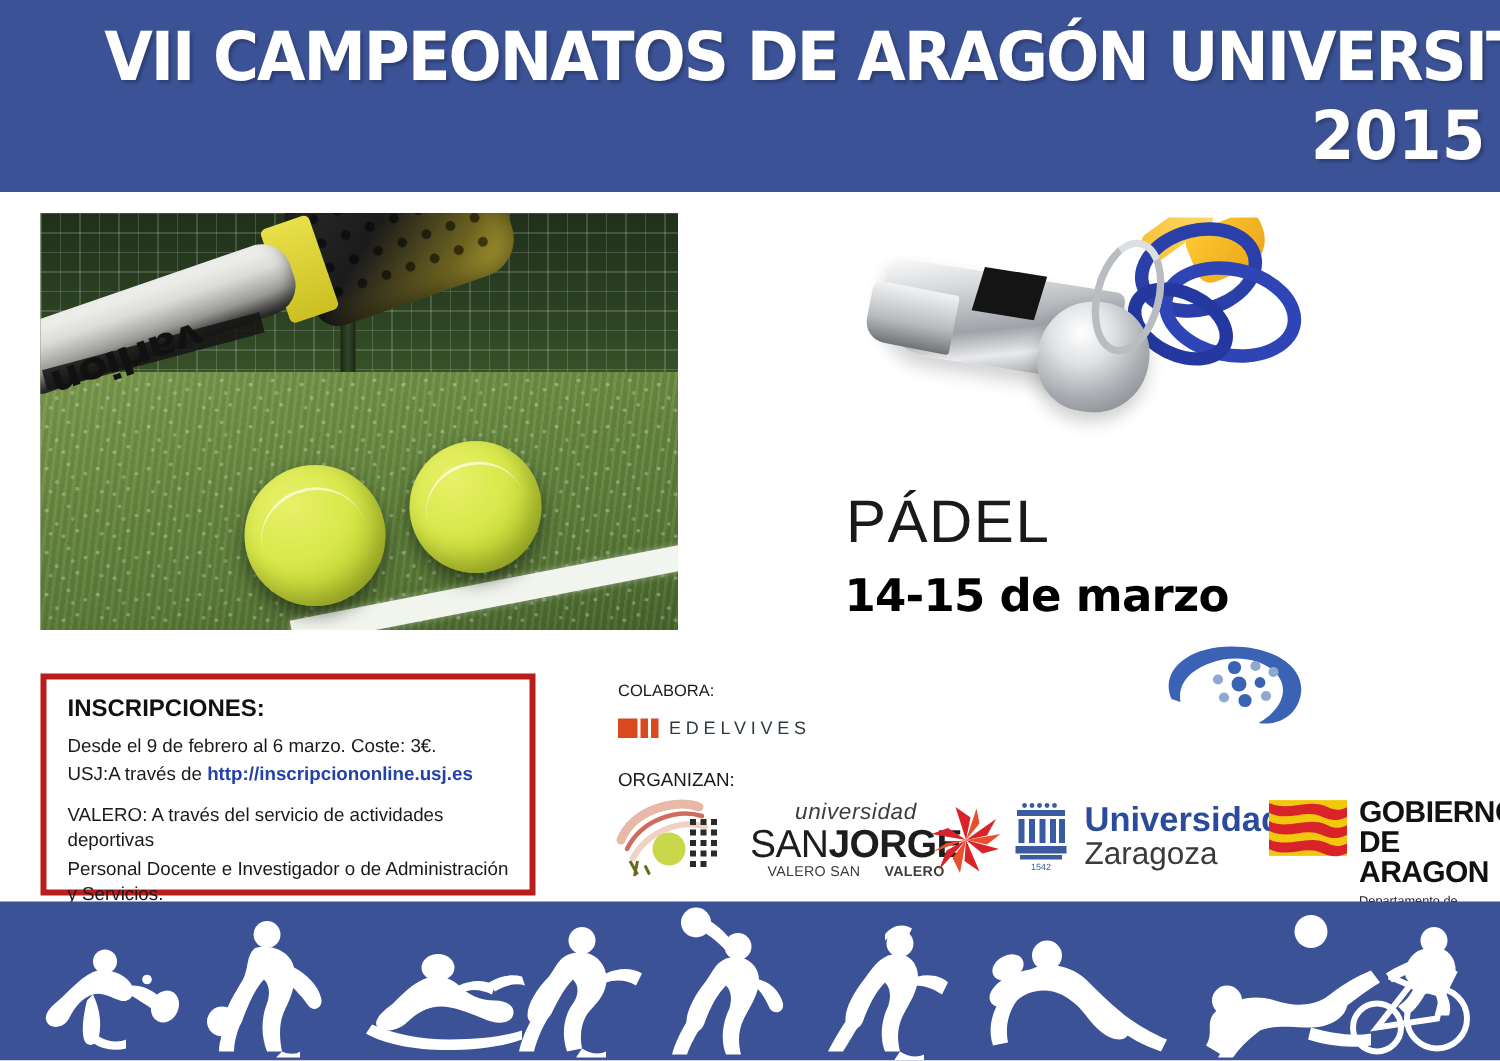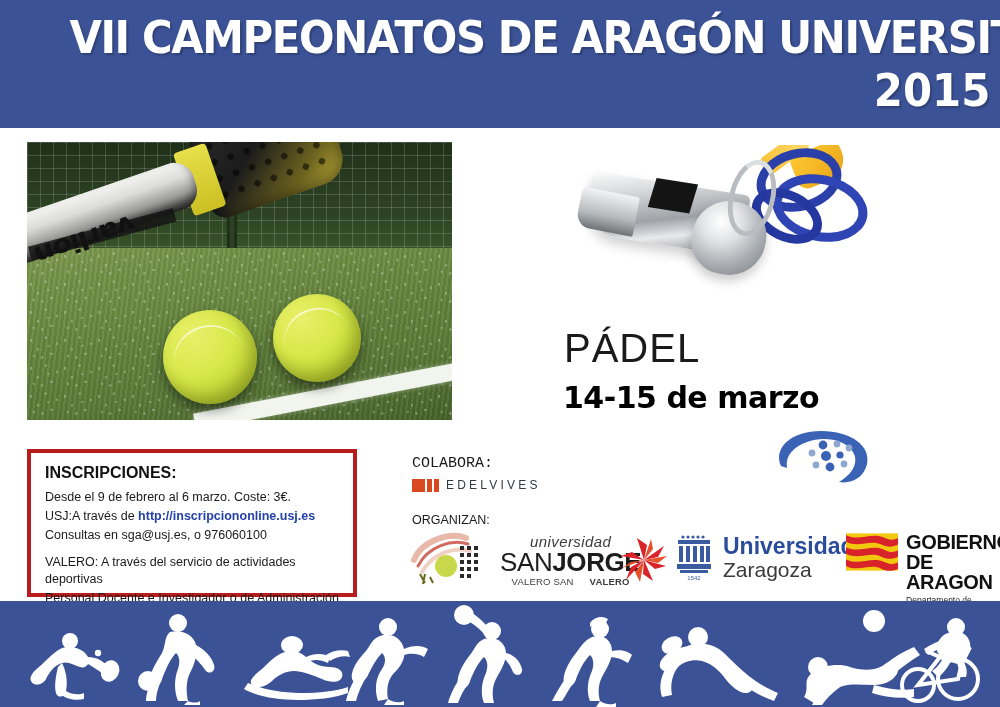--- a/index.html
+++ b/index.html
@@ -272,21 +272,21 @@
     font-size: 12.5px; color: #1a1a1a; line-height: 17px;
     margin-bottom: 2px;
   }
   .insc-line b { font-weight: normal; }
   .insc-link { color: #2341a8; font-weight: bold; }
   .insc-gap { height: 8px; }
 
   
   .colabora-label {
     position: absolute; left: 412px; top: 455px;
-    font-size: 15px; color: #1a1a1a; font-family: Liberation Mono, monospace;
+    font-size: 11px; color: #1a1a1a;
   }
   .edelvives {
     position: absolute; left: 412px; top: 478px;
     display: flex; align-items: center; gap: 7px;
   }
   .edv-marks { display: flex; gap: 2px; align-items: center; }
   .edv-sq { width: 13px; height: 13px; background: #d9481f; }
   .edv-sq.thin { width: 5px; }
   .edv-text {
     font-size: 12px; color: #2f3b42; letter-spacing: 3.2px;
@@ -397,21 +397,20 @@
     <div class="whistle-ring"></div>
   </div>
 
   <div class="sport-title">PÁDEL</div>
   <div class="sport-date">14-15 de marzo</div>
 
   <div class="inscriptions-box">
     <div class="insc-title">INSCRIPCIONES:</div>
     <div class="insc-line">Desde el 9 de febrero al 6 marzo. Coste: 3€.</div>
     <div class="insc-line"><b>USJ:</b><span>A través de </span><span class="insc-link">http://inscripciononline.usj.es</span></div>
-    <div class="insc-line">Consultas en sga@usj.es, o 976060100</div>
     <div class="insc-gap"></div>
     <div class="insc-line"><b>VALERO:</b> <span>A través del servicio de actividades deportivas</span></div>
     <div class="insc-line">Personal Docente e Investigador o de Administración y Servicios.</div>
   </div>
 
   <div class="colabora-label">COLABORA:</div>
   <div class="edelvives">
     <span class="edv-marks">
       <span class="edv-sq"></span>
         <span class="edv-sq thin"></span>

